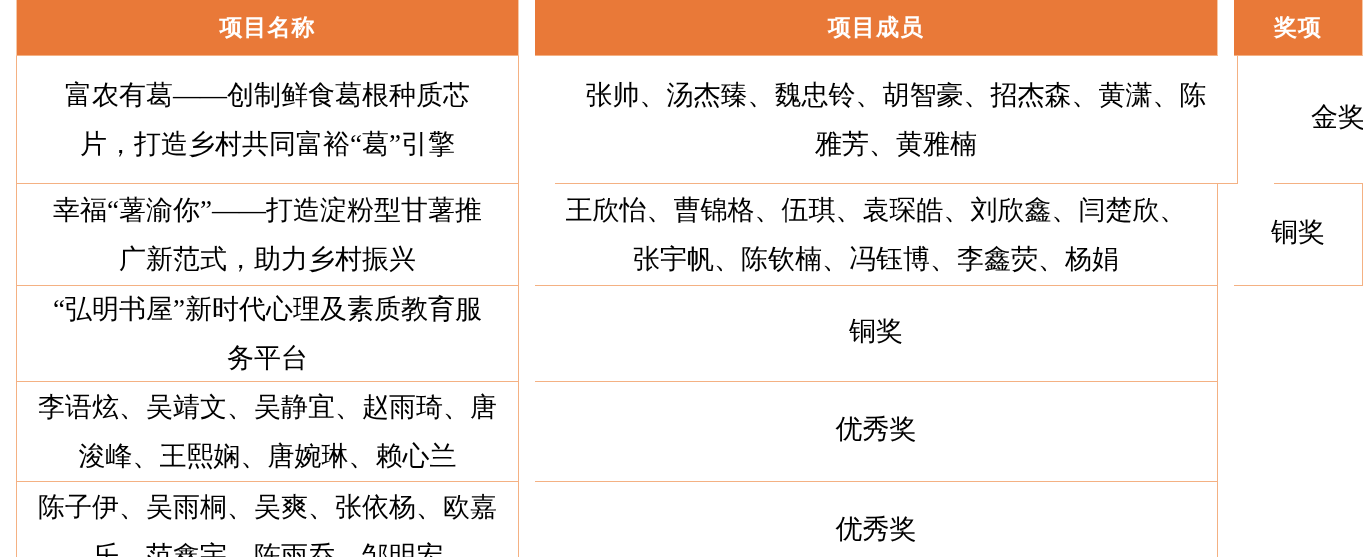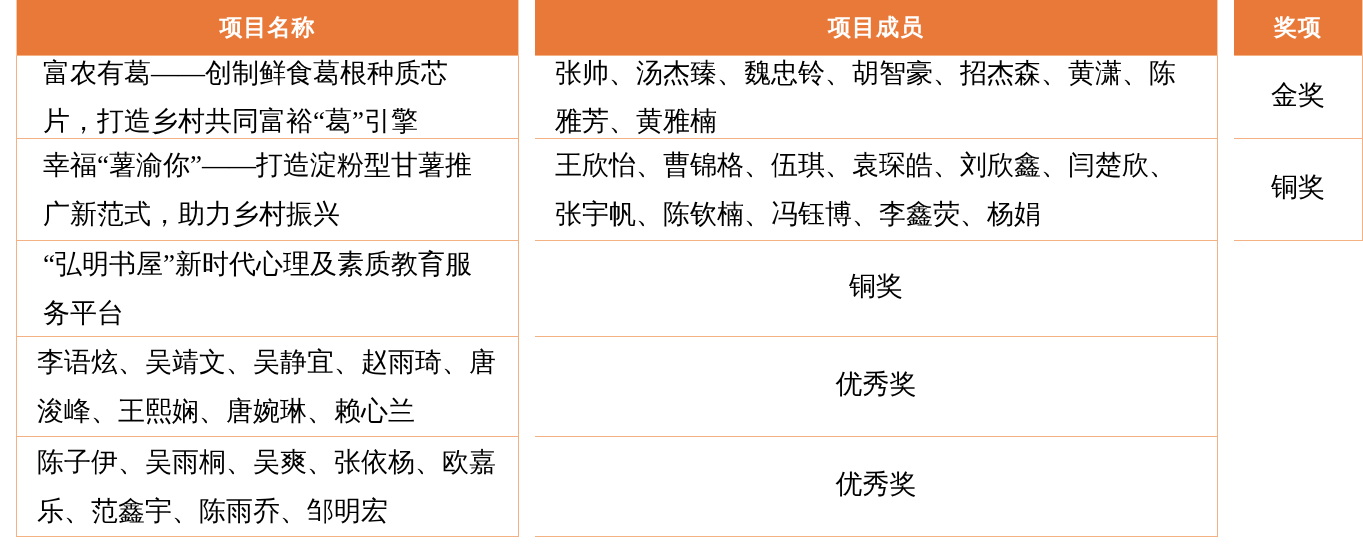--- a/index.html
+++ b/index.html
@@ -19,29 +19,30 @@
     width: 1363px;
     height: 557px;
     font-family: "Liberation Serif", "DejaVu Serif", serif;
     color: var(--body-text);
   }
   .row {
     display: grid;
     grid-template-columns: 519px 699px 145px;
   }
   .row-header   { height: 56px; }
-  .row-1 { height: 83px; }
+  .row-1 { height: 128px; gap: 20px; }
   .row-2 { height: 102px; }
   .row-3 { height: 96px;  }
   .row-4 { height: 100px; }
   .row-5 { height: 100px; }
   .cell {
     display: flex;
     align-items: center;
     justify-content: center;
+    text-align: center;
     border-right: 1px solid var(--border);
     border-bottom: 1px solid var(--border);
     overflow: hidden;
     margin-left: 16px;
   }
   .cell:first-child { border-left: 1px solid var(--border); }
   .th {
     background: var(--header-bg);
     color: var(--header-text);
     font-family: "Liberation Sans", "DejaVu Sans", sans-serif;

